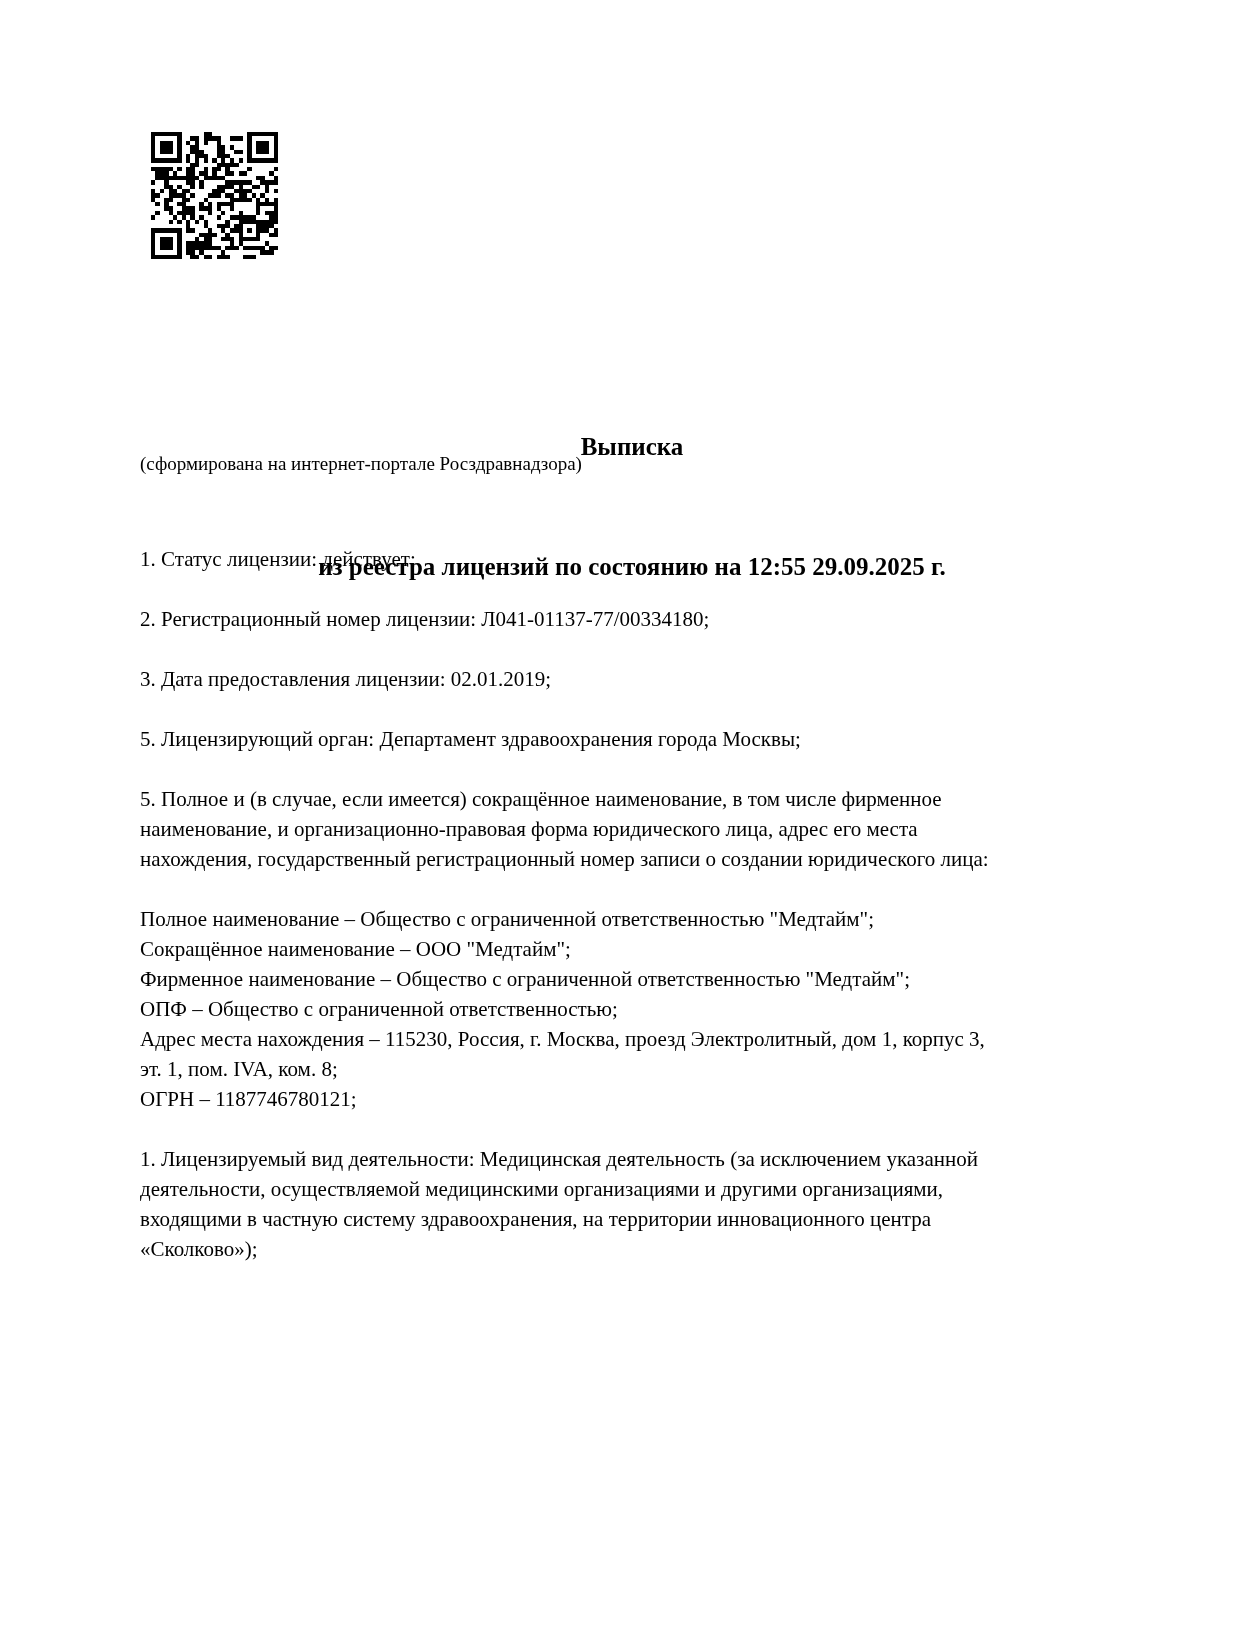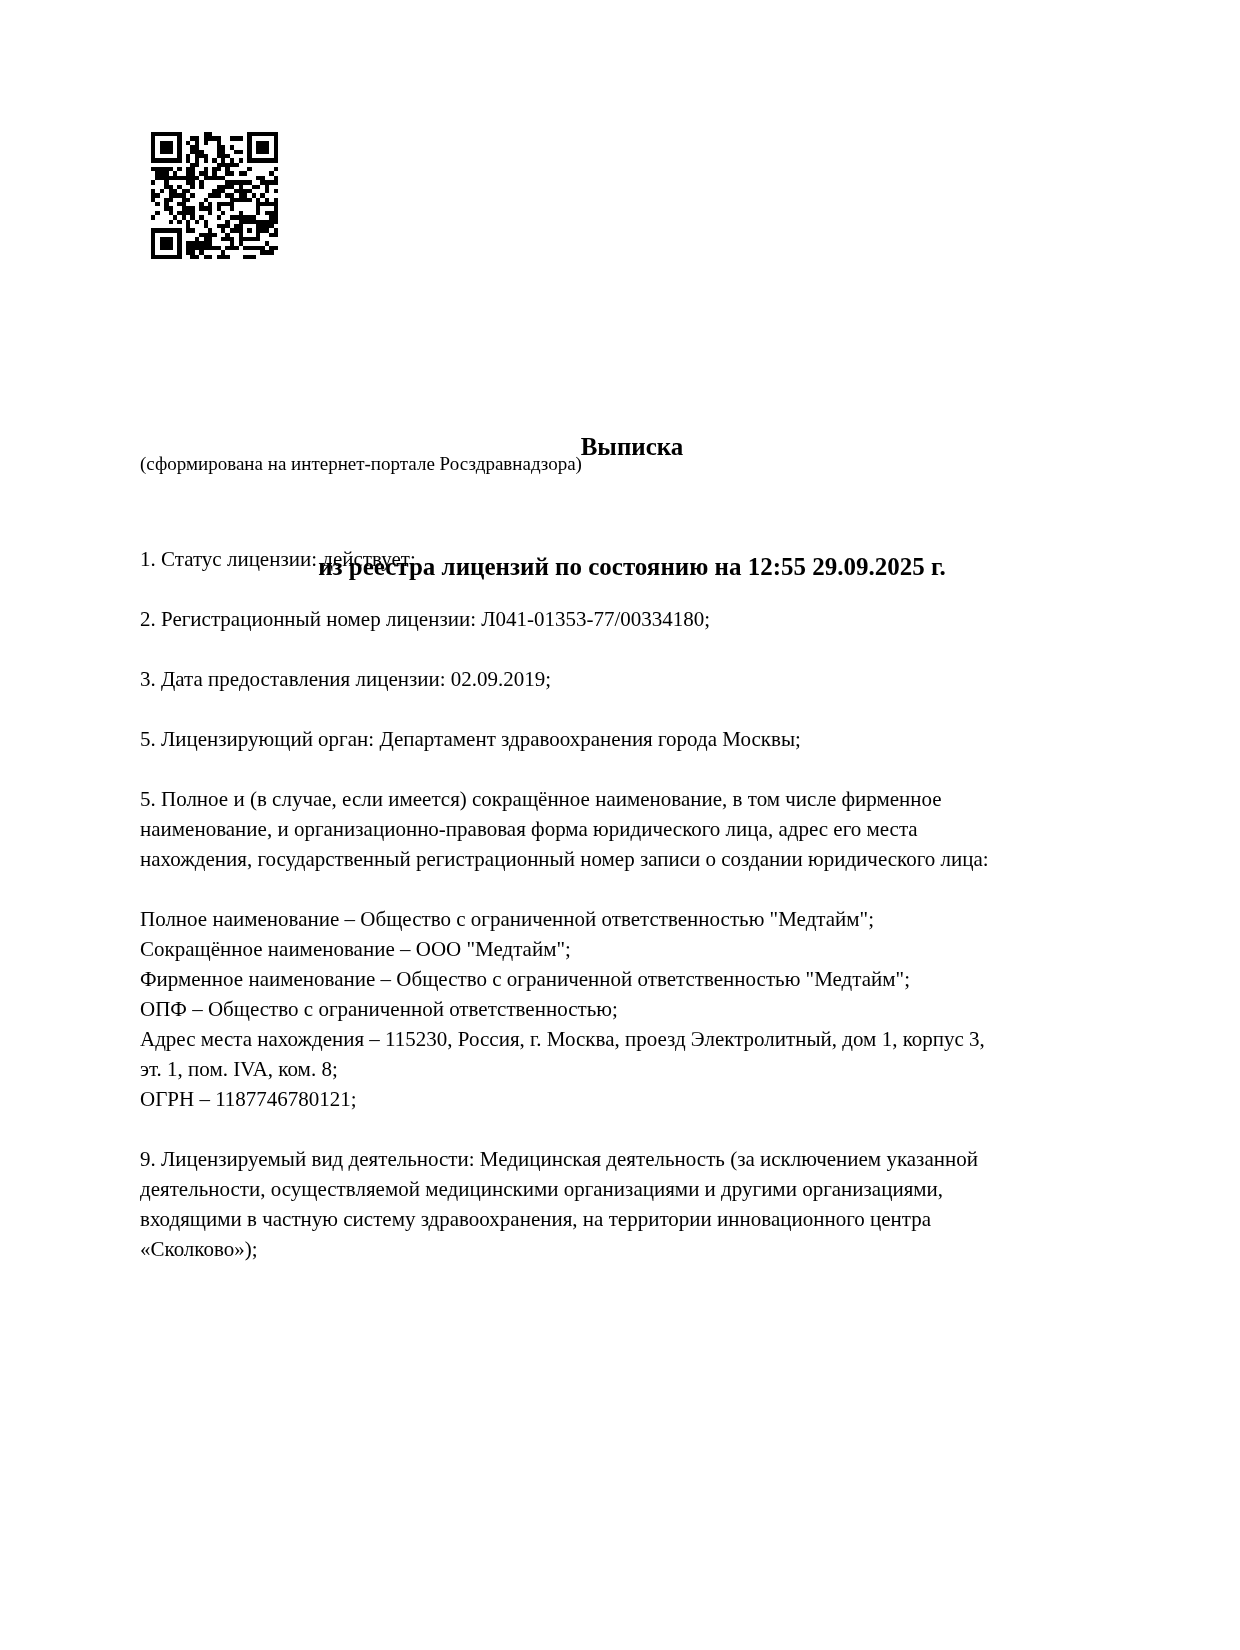--- a/index.html
+++ b/index.html
@@ -474,32 +474,32 @@
 
   <div class="title-block">
     <div>Выписка</div>
     <div>из реестра лицензий по состоянию на 12:55 29.09.2025 г.</div>
   </div>
 
   <div class="subtitle">(сформирована на интернет-портале Росздравнадзора)</div>
 
   <div class="body-text">
     <div class="para">1. Статус лицензии: действует;</div>
-    <div class="para">2. Регистрационный номер лицензии: Л041-01353-77/00334180;</div>
-    <div class="para">3. Дата предоставления лицензии: 02.09.2019;</div>
+    <div class="para">2. Регистрационный номер лицензии: Л041-01137-77/00334180;</div>
+    <div class="para">3. Дата предоставления лицензии: 02.01.2019;</div>
     <div class="para">5. Лицензирующий орган: Департамент здравоохранения города Москвы;</div>
     <div class="para">5. Полное и (в случае, если имеется) сокращённое наименование, в том числе фирменное
 наименование, и организационно-правовая форма юридического лица, адрес его места
 нахождения, государственный регистрационный номер записи о создании юридического лица:</div>
     <div class="para">Полное наименование – Общество с ограниченной ответственностью "Медтайм";
 Сокращённое наименование – ООО "Медтайм";
 Фирменное наименование – Общество с ограниченной ответственностью "Медтайм";
 ОПФ – Общество с ограниченной ответственностью;
 Адрес места нахождения – 115230, Россия, г. Москва, проезд Электролитный, дом 1, корпус 3,
 эт. 1, пом. IVA, ком. 8;
 ОГРН – 1187746780121;</div>
-    <div class="para">9. Лицензируемый вид деятельности: Медицинская деятельность (за исключением указанной
+    <div class="para">1. Лицензируемый вид деятельности: Медицинская деятельность (за исключением указанной
 деятельности, осуществляемой медицинскими организациями и другими организациями,
 входящими в частную систему здравоохранения, на территории инновационного центра
 «Сколково»);</div>
   </div>
 
 </div>
 
 </body></html>

